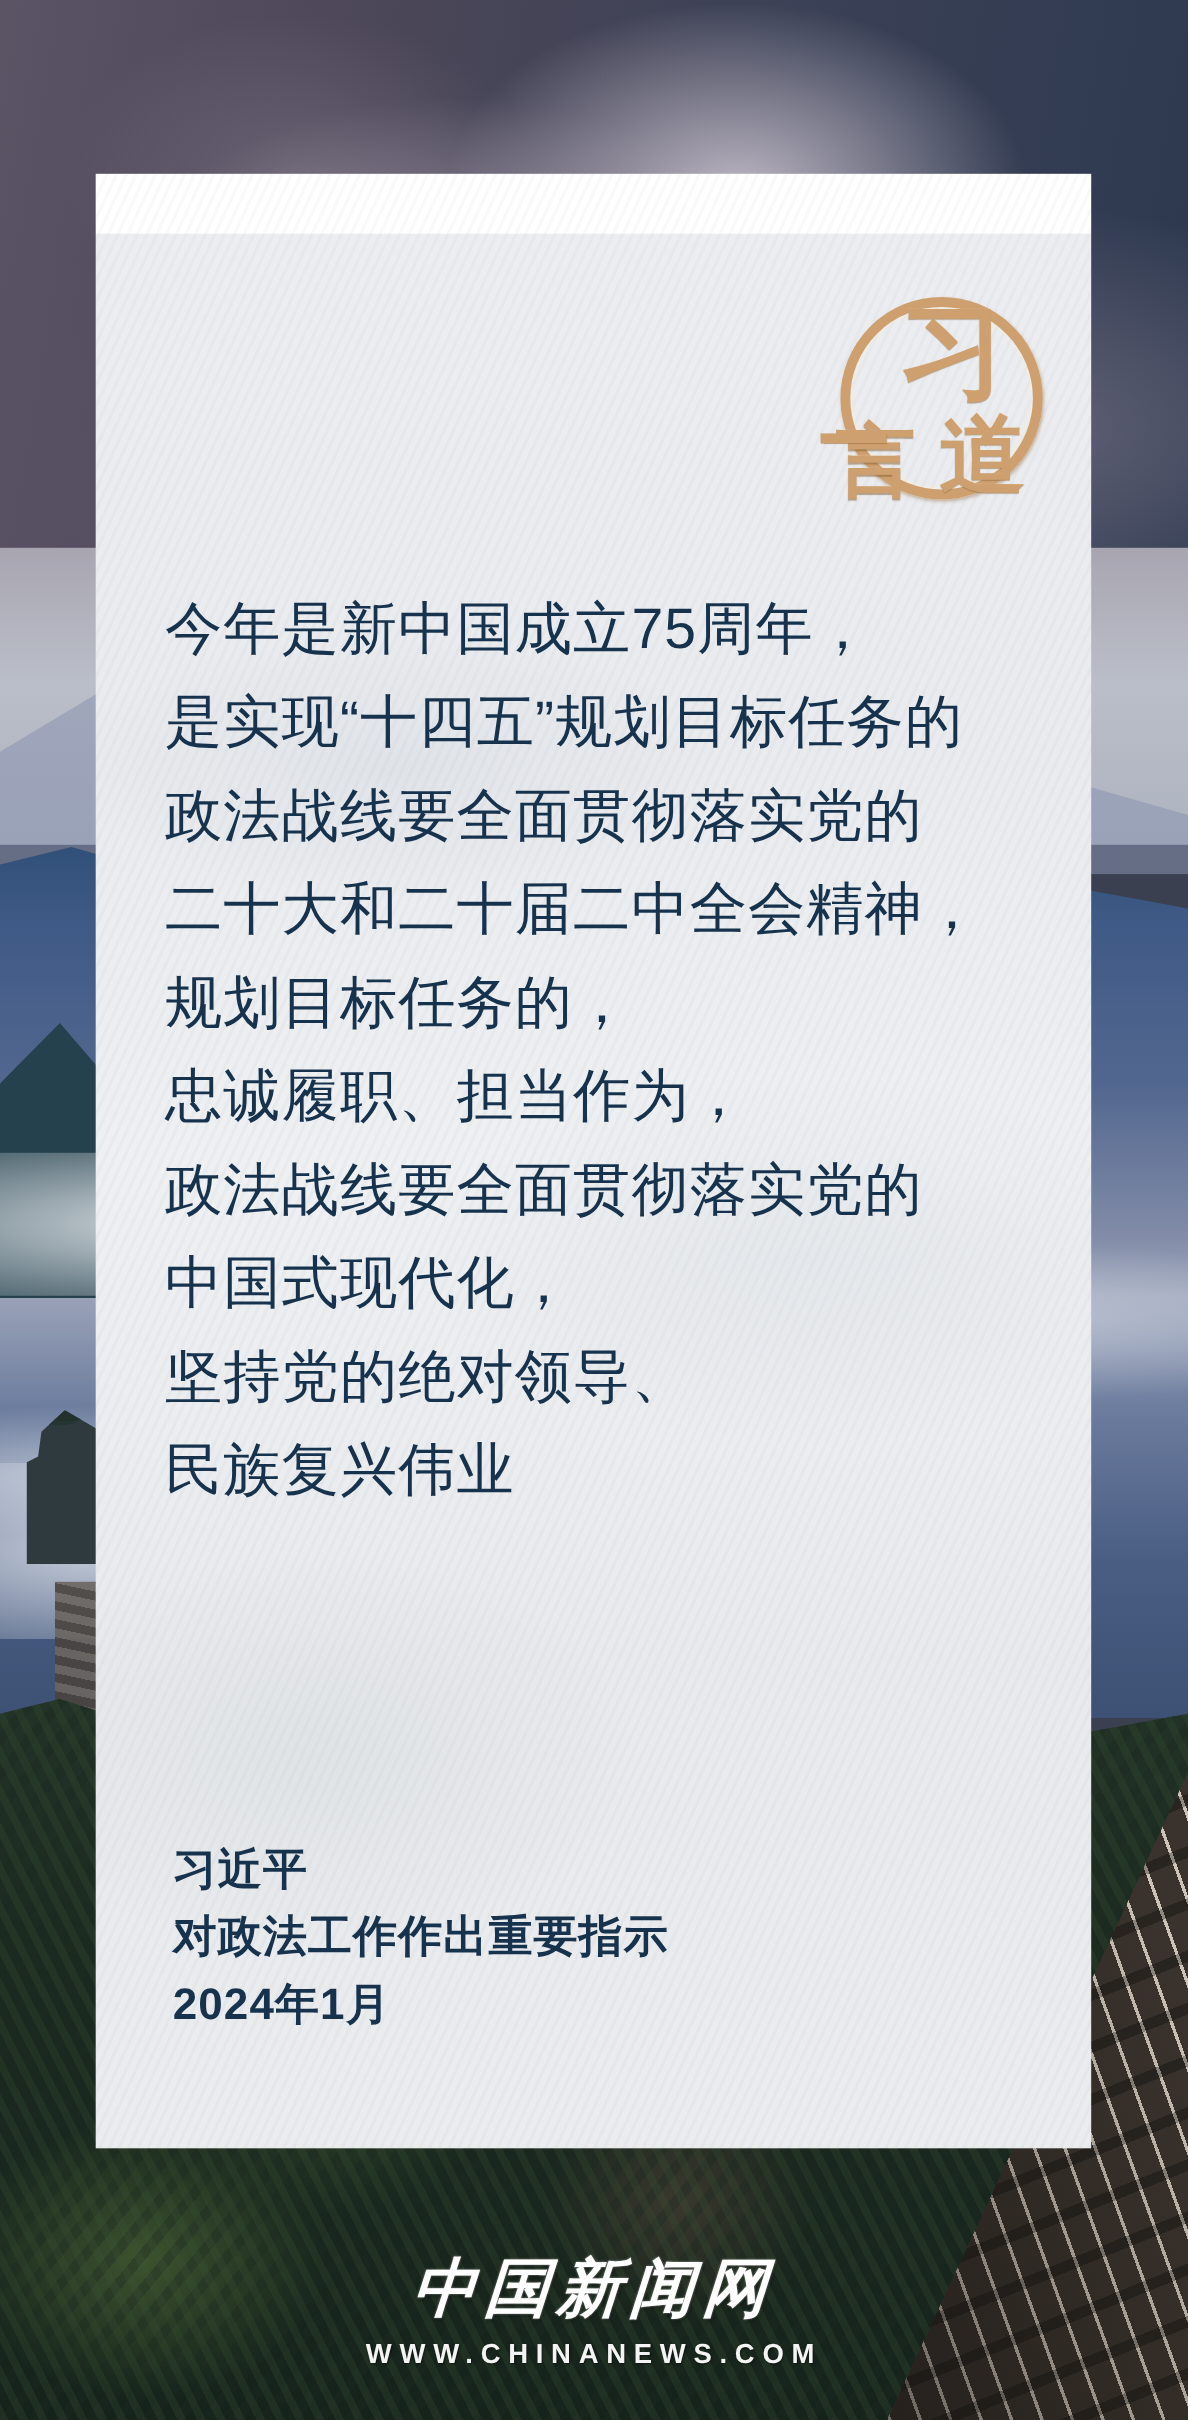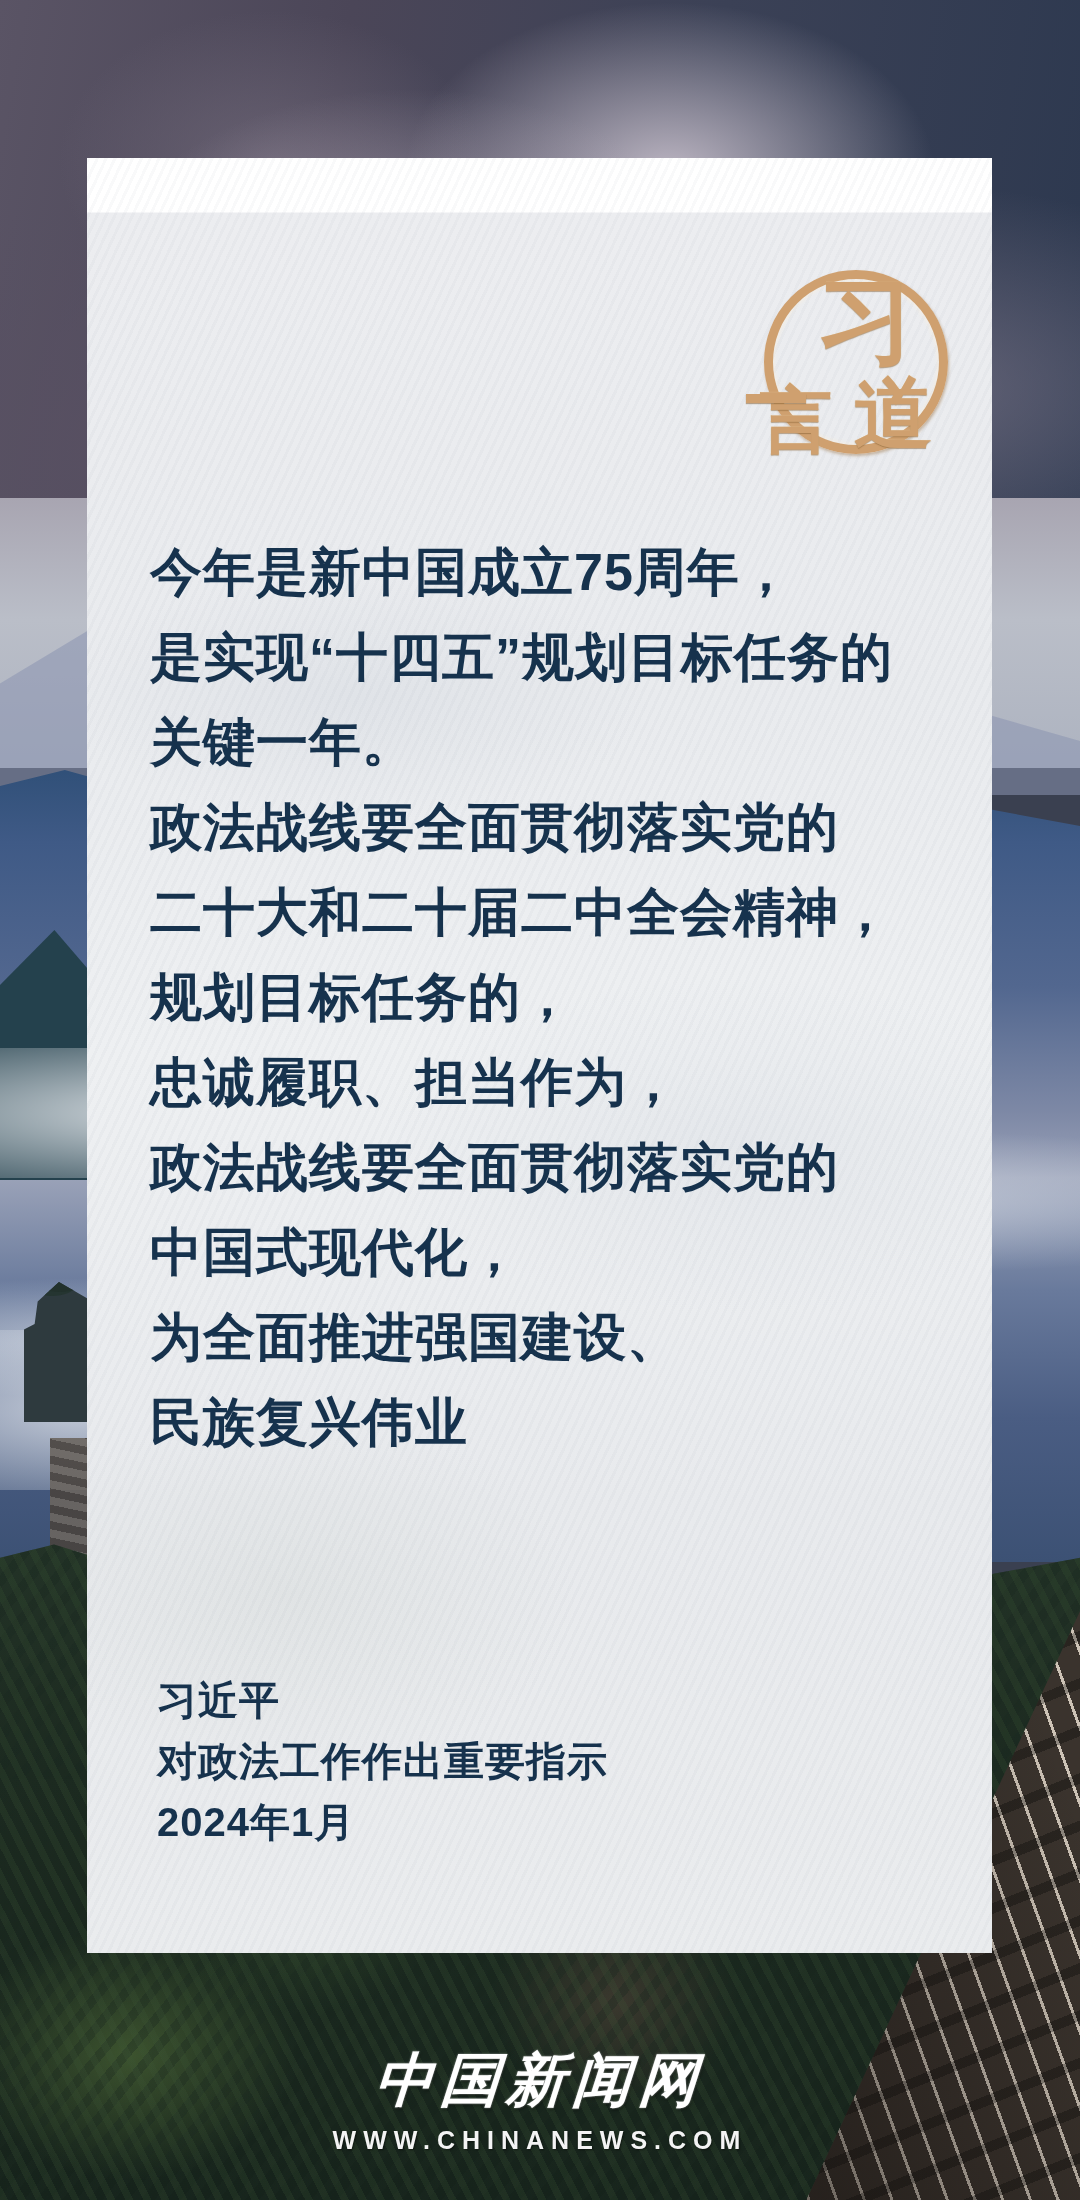--- a/index.html
+++ b/index.html
@@ -126,21 +126,21 @@
   .zi-left{bottom:6px;left:4px;font-size:72px;}
   .zi-right{bottom:10px;right:24px;font-size:78px;}
   .zi-left::before{
     content:"";position:absolute;left:-14px;top:10px;width:60px;height:9px;background:#cfa06f;
     box-shadow:0 1px 1px rgba(125,85,40,.5);
   }
 
   
   .quote{
     position:absolute;left:63px;top:372px;z-index:2;
-    font-size:52px;line-height:85px;font-weight:700;color:#16324d;letter-spacing:1px;
+    font-size:52px;line-height:85px;font-weight:400;color:#16324d;letter-spacing:1px;
     white-space:nowrap;
   }
   
   .attrib{
     position:absolute;left:70px;top:1512px;z-index:2;
     font-size:40px;line-height:61px;font-weight:700;color:#16324d;letter-spacing:1px;
   }
 
   
   .footer{position:absolute;left:0;right:0;top:2042px;text-align:center;z-index:4;color:#ffffff;}
@@ -177,28 +177,27 @@
     <div class="brand">
       <div class="ring"></div>
       <span class="zi zi-top">习</span>
       <span class="zi zi-left">言</span>
       <span class="zi zi-right">道</span>
     </div>
 
     <div class="quote">
       <div>今年是新中国成立75周年，</div>
       <div>是实现“十四五”规划目标任务的</div>
-      <div>关键一年。</div>
       <div>政法战线要全面贯彻落实党的</div>
       <div>二十大和二十届二中全会精神，</div>
       <div>规划目标任务的，</div>
       <div>忠诚履职、担当作为，</div>
       <div>政法战线要全面贯彻落实党的</div>
       <div>中国式现代化，</div>
-      <div>为全面推进强国建设、</div>
+      <div>坚持党的绝对领导、</div>
       <div>民族复兴伟业</div>
     </div>
 
     <div class="attrib">
       <div>习近平</div>
       <div>对政法工作作出重要指示</div>
       <div>2024年1月</div>
     </div>
 
   </div>

